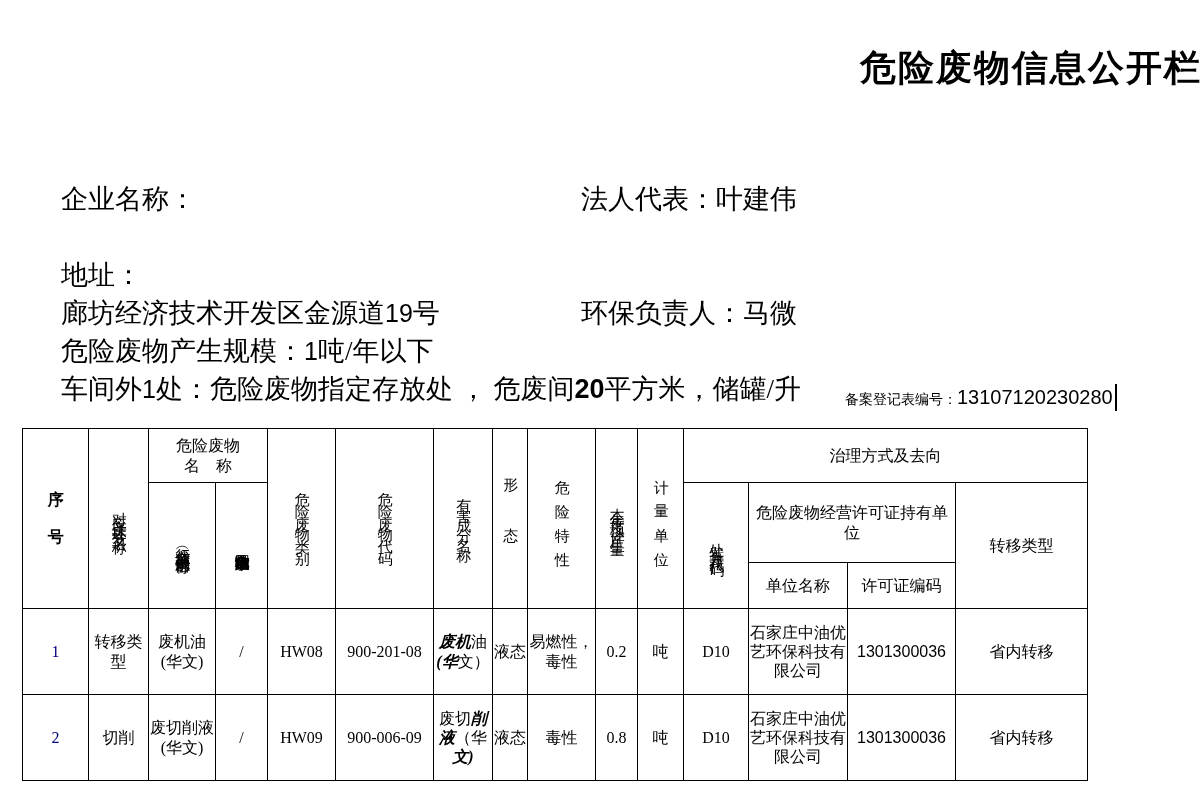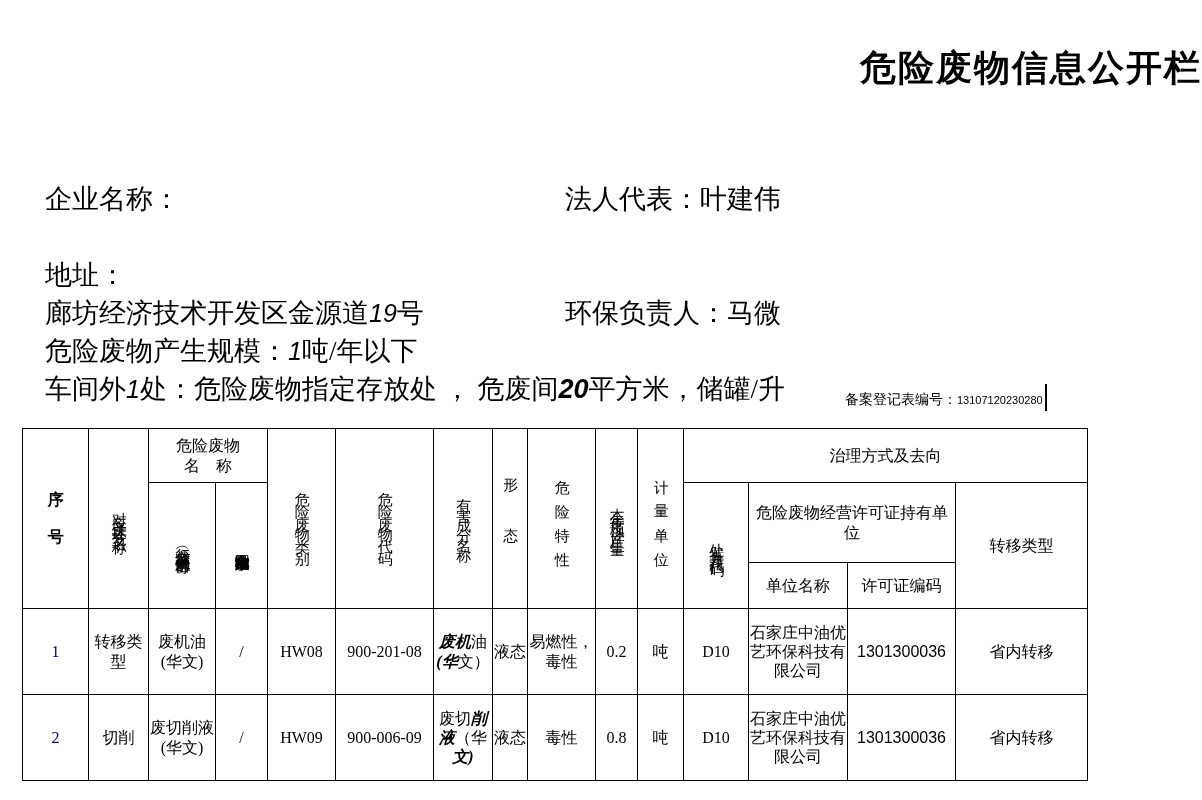--- a/index.html
+++ b/index.html
@@ -1,25 +1,25 @@
 <!DOCTYPE html>
 <html><head>
 <meta charset="utf-8">
 <style>
   html,body{margin:0;padding:0;background:#fff;}
   .page{position:relative;width:1202px;height:800px;background:#fff;overflow:hidden;
         font-family:"Liberation Serif","DejaVu Serif",serif;color:#000;}
   .title{position:absolute;top:44px;left:0;width:100%;text-align:right;
          font-size:36px;font-weight:bold;letter-spacing:2px;}
-  .iline{position:absolute;left:45px;font-size:27px;line-height:1;white-space:nowrap;}
+  .iline{position:absolute;left:61px;font-size:27px;line-height:1;white-space:nowrap;}
   .iline .r{position:absolute;left:520px;}
-  .num{font-family:"Liberation Sans","DejaVu Sans",sans-serif;font-size:25px;font-style:italic;}
+  .num{font-family:"Liberation Sans","DejaVu Sans",sans-serif;font-size:25px;}
   .nb{font-weight:bold;font-size:27px;}
   .filing{position:absolute;left:845px;top:384px;font-size:14px;white-space:nowrap;}
-  .filing .fnum{font-family:"Liberation Sans","DejaVu Sans",sans-serif;font-size:11px;}
+  .filing .fnum{font-family:"Liberation Sans","DejaVu Sans",sans-serif;font-size:20px;}
   .caret{display:inline-block;width:2px;height:27px;background:#000;
          vertical-align:-7px;margin-left:2px;}
 
   table.waste{position:absolute;left:22px;top:428px;width:1065px;
               border-collapse:collapse;table-layout:fixed;}
   .waste th,.waste td{border:1px solid #000;padding:0;margin:0;
               vertical-align:middle;text-align:center;font-weight:normal;
               font-size:16px;line-height:1.2;overflow:hidden;}
   .hrow1{height:54px;} .hrow2{height:80px;} .hrow3{height:46px;}
   .waste tbody tr{height:86px;}

